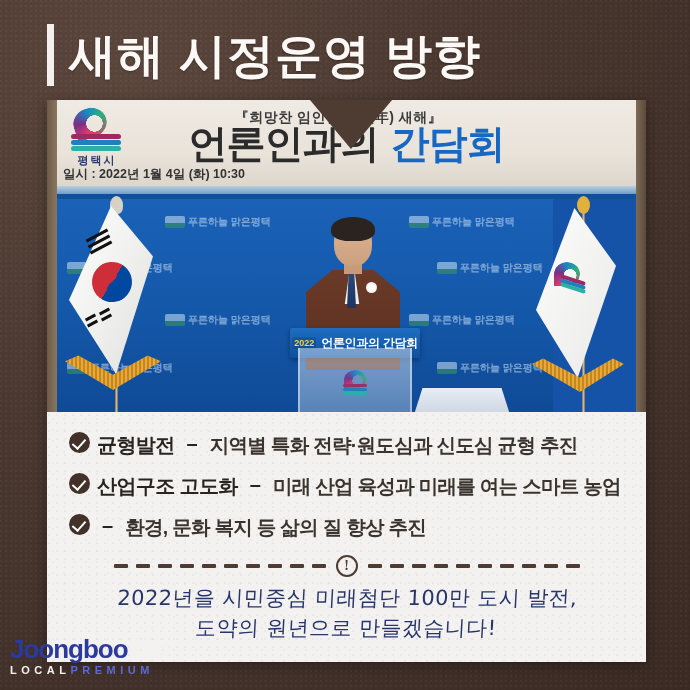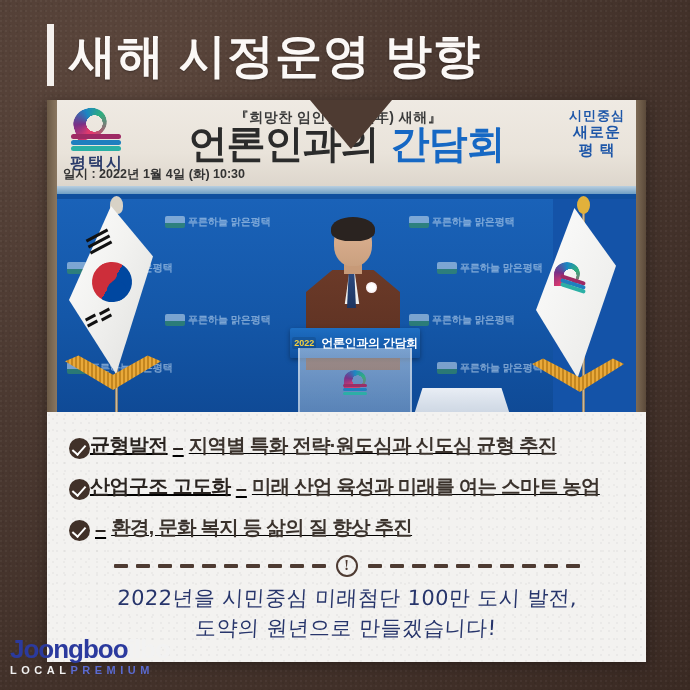--- a/index.html
+++ b/index.html
@@ -88,21 +88,21 @@
     -webkit-mask:radial-gradient(circle at 62% 56%, transparent 30%, #000 31%);
             mask:radial-gradient(circle at 62% 56%, transparent 30%, #000 31%);
     transform:rotate(-18deg);
   }
   .emblem-wave {
     position:absolute; left:6px; top:26px; width:50px; height:5px;
     border-radius:3px;
   }
   .w1{background:#9e2a64;} .w2{top:32px;background:#1f7fbf;} .w3{top:38px;background:#2bb0a5;}
   .emblem-label {
-    font-size:16px; color:#2b3b6b; font-weight:bold; letter-spacing:2px; margin-top:1px;
+    font-size:11px; color:#2b3b6b; font-weight:bold; letter-spacing:2px; margin-top:1px;
   }
 
   .banner-sub {
     position:absolute; left:0; right:16px; top:9px;
     text-align:center; font-size:14px; color:#3a3a3a; font-weight:bold;
     letter-spacing:.5px;
   }
   .banner-main {
     position:absolute; left:0; right:0; top:24px;
     text-align:center; line-height:1;
@@ -248,22 +248,22 @@
   #panel {
     position:absolute; left:0; top:312px; width:599px; height:250px;
     background:#f3f2f0;
     background-image:
       radial-gradient(circle at 2px 3px, rgba(0,0,0,.035) 0.7px, transparent 1.2px),
       radial-gradient(circle at 6px 7px, rgba(0,0,0,.03) 0.7px, transparent 1.2px);
     background-size:8px 8px, 11px 11px;
     padding:20px 22px 0 22px;
   }
   .bullet {
-    display:flex; align-items:flex-end; 
-    margin-bottom:14px; white-space:nowrap;text-decoration:underline;
+    display:flex; align-items:flex-start; gap:7px;
+    margin-bottom:14px; white-space:nowrap;
   }
   .check {
     flex:0 0 auto;
     width:21px;height:21px;border-radius:50%;
     background:#413129;
     position:relative;
   }
   .check:after{
     content:""; position:absolute; left:6px; top:4px;
     width:6px;height:11px;border:solid #fff;border-width:0 2.6px 2.6px 0;
@@ -422,25 +422,20 @@
             <span class="emblem-wave w2"></span>
             <span class="emblem-wave w3"></span>
           </div>
           <div class="emblem-label">평택시</div>
         </div>
         <div class="banner-sub">『희망찬 임인년(壬寅年) 새해』</div>
         <div class="banner-main">
           <span class="bm-dark">언론인과의</span><span class="bm-blue">간담회</span>
         </div>
         <div class="banner-date">일시 : 2022년 1월 4일 (화) 10:30</div>
-        <div class="banner-slogan">
-          <div class="s1">시민중심</div>
-          <div>새로운</div>
-          <div>평 택</div>
-        </div>
       </div>
       <div class="banner-underline"></div>
       <div class="banner-underline2"></div>
 
       <div class="chevron"></div>
     </div>
 
     <div id="panel">
 
       <div class="bullet">

